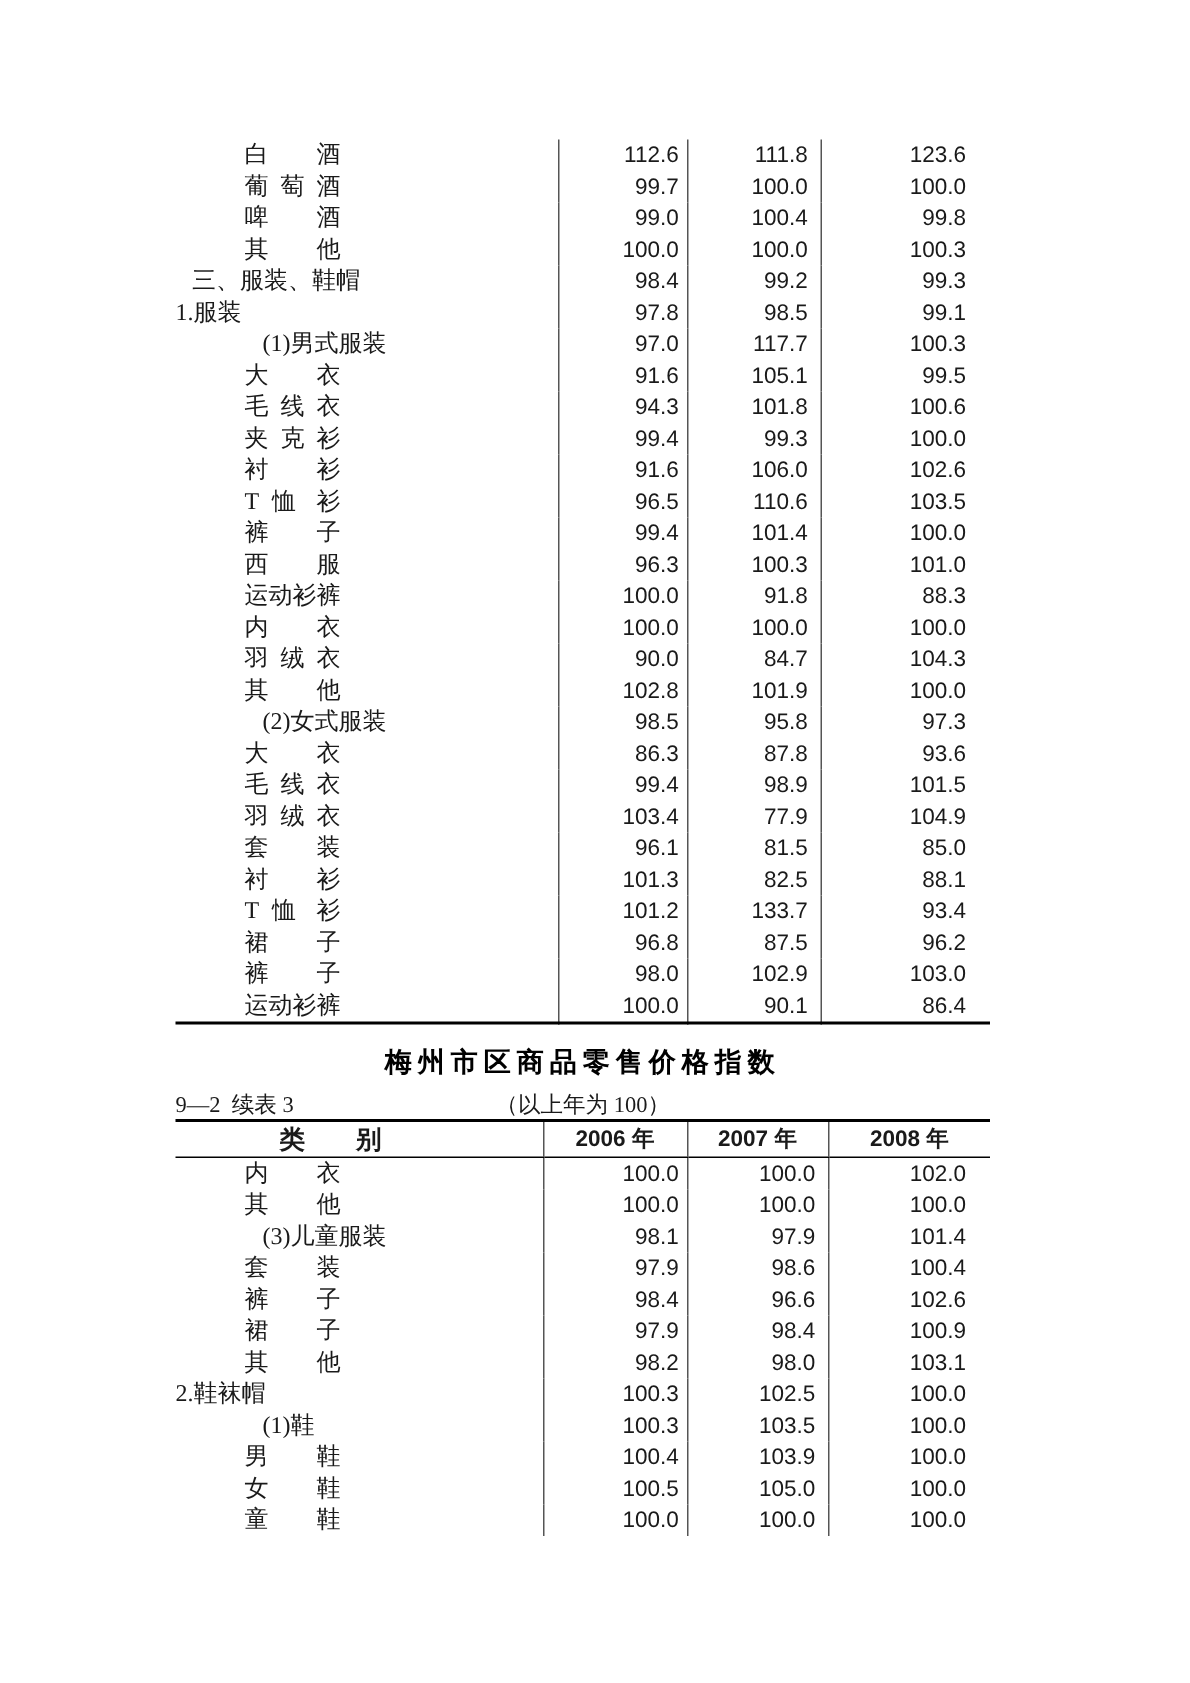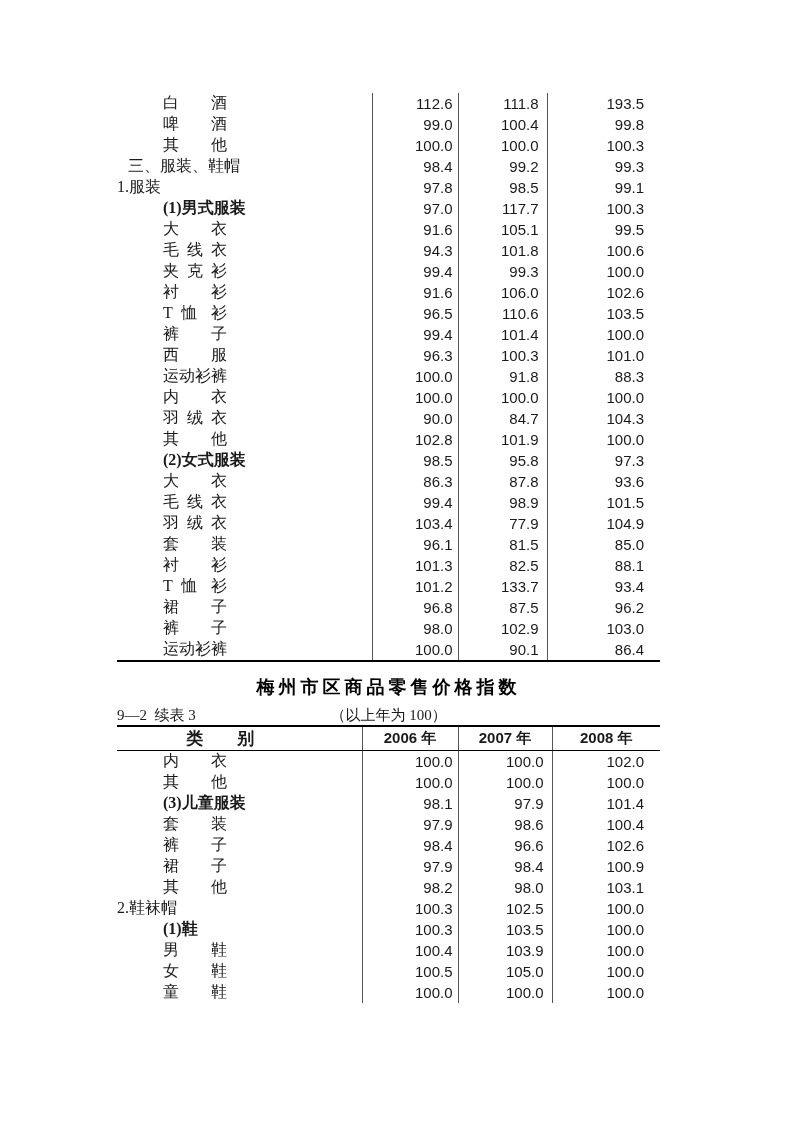--- a/index.html
+++ b/index.html
@@ -34,21 +34,21 @@
     text-align:center; vertical-align:middle;
   }
   .tbl-bottom thead th.cat-h { font-size:17px; padding-right:38px; }
   .tbl-bottom td { height:20.7px; }
 
   
   .cat { font-size:16px; text-align:left; vertical-align:middle; }
   .cat .lbl { display:inline-block; vertical-align:middle; }
   .lv-l1 .lbl { margin-left:11px; }
   .lv-l2 .lbl { }
-  .lv-l3 .lbl { margin-left:46px;font-weight:bold; }
+  .lv-l3 .lbl { margin-left:58px; }
   .lv-leaf .lbl {
     margin-left:46px; width:64px; white-space:nowrap;
     text-align:justify; text-align-last:justify;
   }
   .val {
     text-align:right; vertical-align:middle;
     font-family:"Liberation Sans", sans-serif; font-size:15px;
     border-left:1px solid #555;
   }
   .val.c1 { padding-right:5px; }
@@ -67,21 +67,27 @@
         <col style="width:255px">
           <col style="width:86px">
           <col style="width:89px">
           <col style="width:113px">
       </colgroup>
       <tbody id="top-body">
           <tr>
             <td class="cat lv-leaf"><span class="lbl">白 酒</span></td>
             <td class="val c1">112.6</td>
             <td class="val c2">111.8</td>
-            <td class="val c3">193.5</td>
+            <td class="val c3">123.6</td>
+          </tr>
+          <tr>
+            <td class="cat lv-leaf"><span class="lbl">葡 萄 酒</span></td>
+            <td class="val c1">99.7</td>
+            <td class="val c2">100.0</td>
+            <td class="val c3">100.0</td>
           </tr>
           <tr>
             <td class="cat lv-leaf"><span class="lbl">啤 酒</span></td>
             <td class="val c1">99.0</td>
             <td class="val c2">100.4</td>
             <td class="val c3">99.8</td>
           </tr>
           <tr>
             <td class="cat lv-leaf"><span class="lbl">其 他</span></td>
             <td class="val c1">100.0</td>

